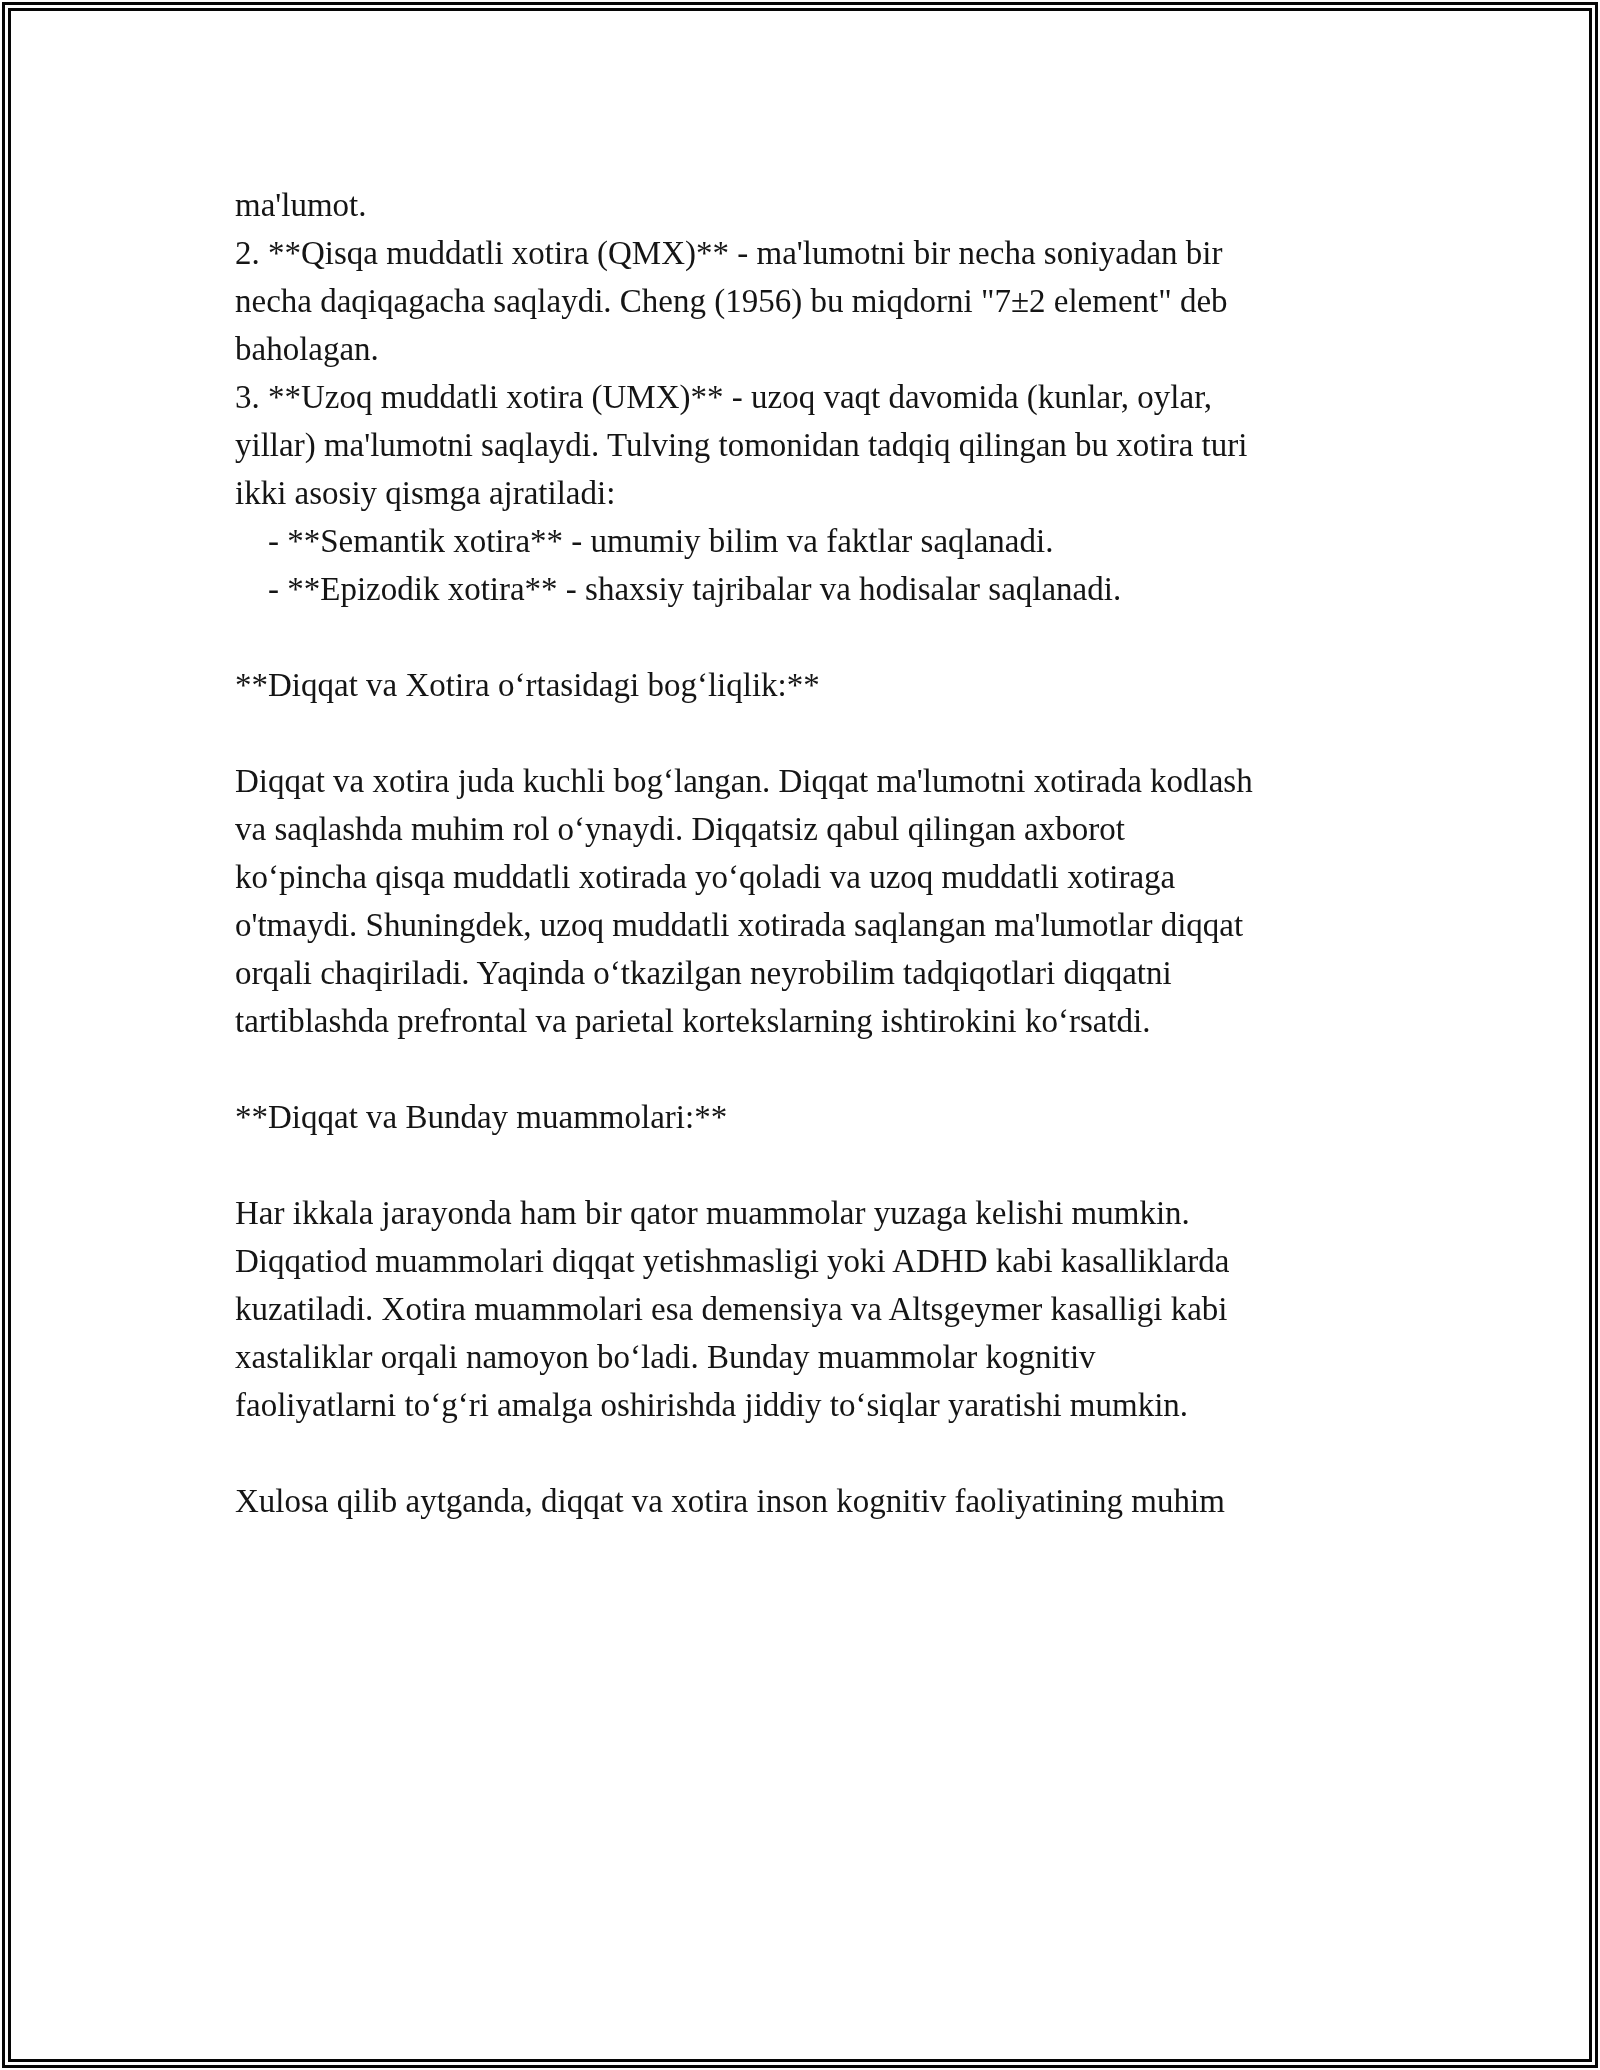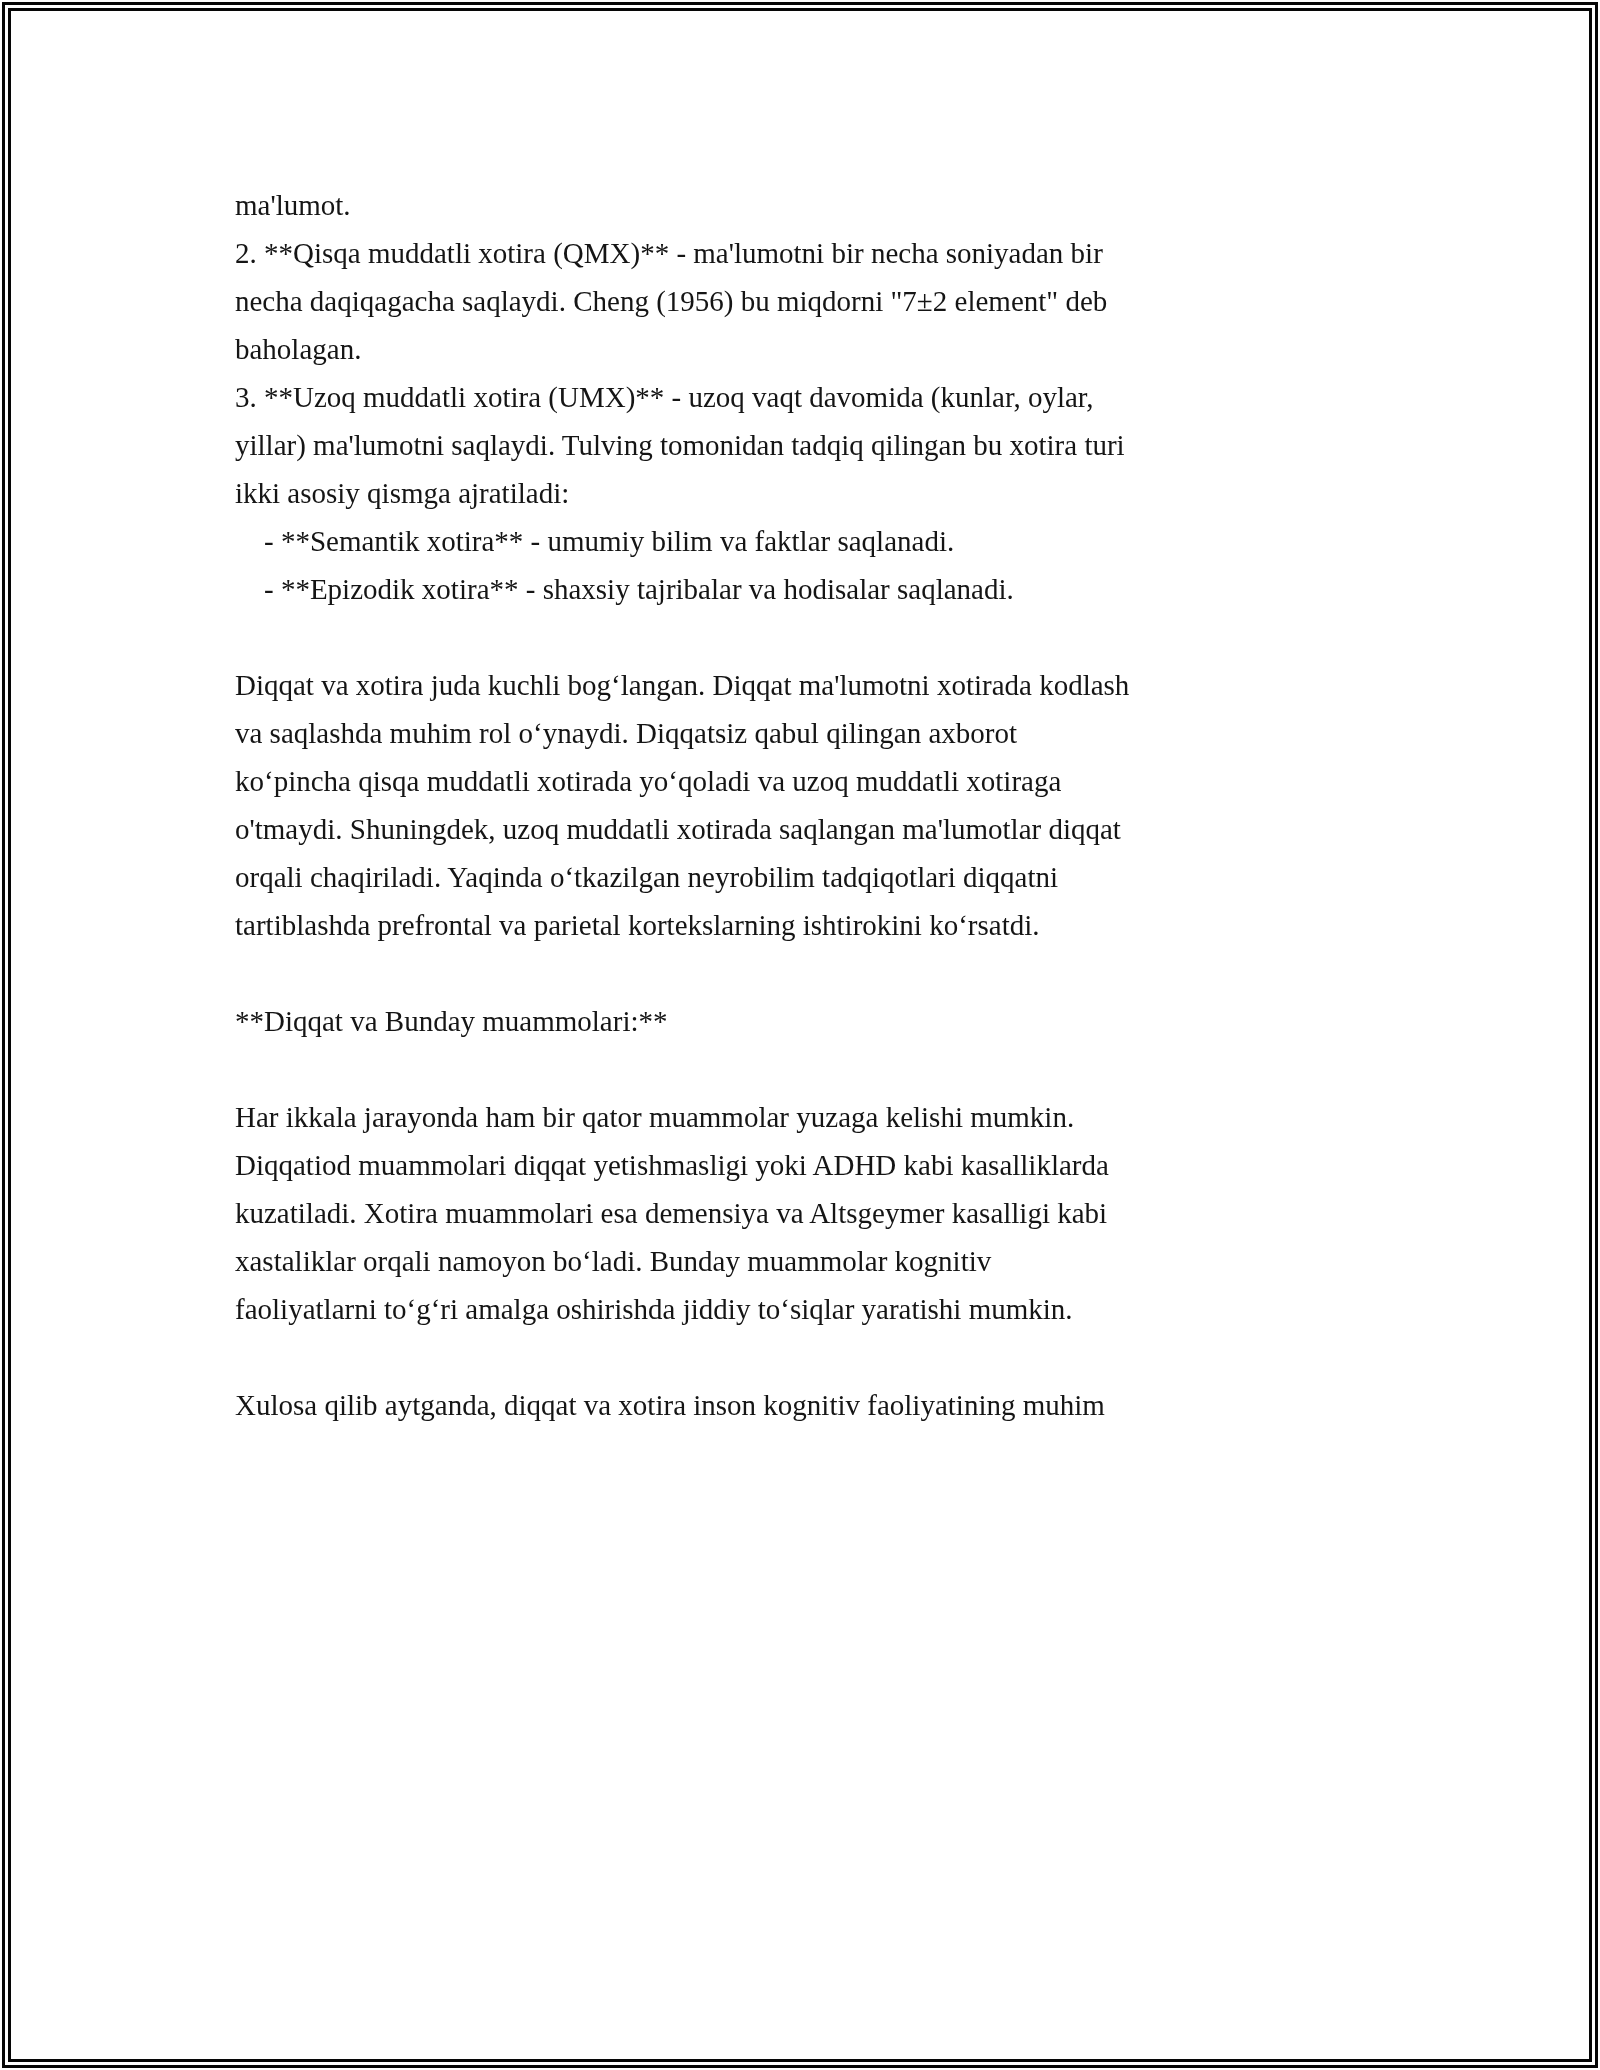--- a/index.html
+++ b/index.html
@@ -21,21 +21,21 @@
     top: 3px; left: 3px; right: 3px; bottom: 3px;
     border: 3px solid #060606;
     background: #ffffff;
   }
   .page-text {
     position: absolute;
     top: 181px;
     left: 235px;
     width: 1180px;
     font-family: "Liberation Serif", "DejaVu Serif", serif;
-    font-size: 29px;
+    font-size: 33px;
     line-height: 48px;
     color: #151515;
   }
   .page-text p {
     margin: 0 0 48px 0;
     white-space: pre-wrap;
   }
   .page-text p:last-child {
     margin-bottom: 16px;
   }
@@ -50,20 +50,21 @@
 <div class="page-text">
   <p>ma'lumot.
 2. **Qisqa muddatli xotira (QMX)** - ma'lumotni bir necha soniyadan bir
 necha daqiqagacha saqlaydi. Cheng (1956) bu miqdorni "7±2 element" deb
 baholagan.
 3. **Uzoq muddatli xotira (UMX)** - uzoq vaqt davomida (kunlar, oylar,
 yillar) ma'lumotni saqlaydi. Tulving tomonidan tadqiq qilingan bu xotira turi
 ikki asosiy qismga ajratiladi:
     - **Semantik xotira** - umumiy bilim va faktlar saqlanadi.
     - **Epizodik xotira** - shaxsiy tajribalar va hodisalar saqlanadi.</p>
+  <p>**Diqqat va Xotira o‘rtasidagi bog‘liqlik:**</p>
   <p>Diqqat va xotira juda kuchli bog‘langan. Diqqat ma'lumotni xotirada kodlash
 va saqlashda muhim rol o‘ynaydi. Diqqatsiz qabul qilingan axborot
 ko‘pincha qisqa muddatli xotirada yo‘qoladi va uzoq muddatli xotiraga
 o'tmaydi. Shuningdek, uzoq muddatli xotirada saqlangan ma'lumotlar diqqat
 orqali chaqiriladi. Yaqinda o‘tkazilgan neyrobilim tadqiqotlari diqqatni
 tartiblashda prefrontal va parietal kortekslarning ishtirokini ko‘rsatdi.</p>
   <p>**Diqqat va Bunday muammolari:**</p>
   <p>Har ikkala jarayonda ham bir qator muammolar yuzaga kelishi mumkin.
 Diqqatiod muammolari diqqat yetishmasligi yoki ADHD kabi kasalliklarda
 kuzatiladi. Xotira muammolari esa demensiya va Altsgeymer kasalligi kabi

